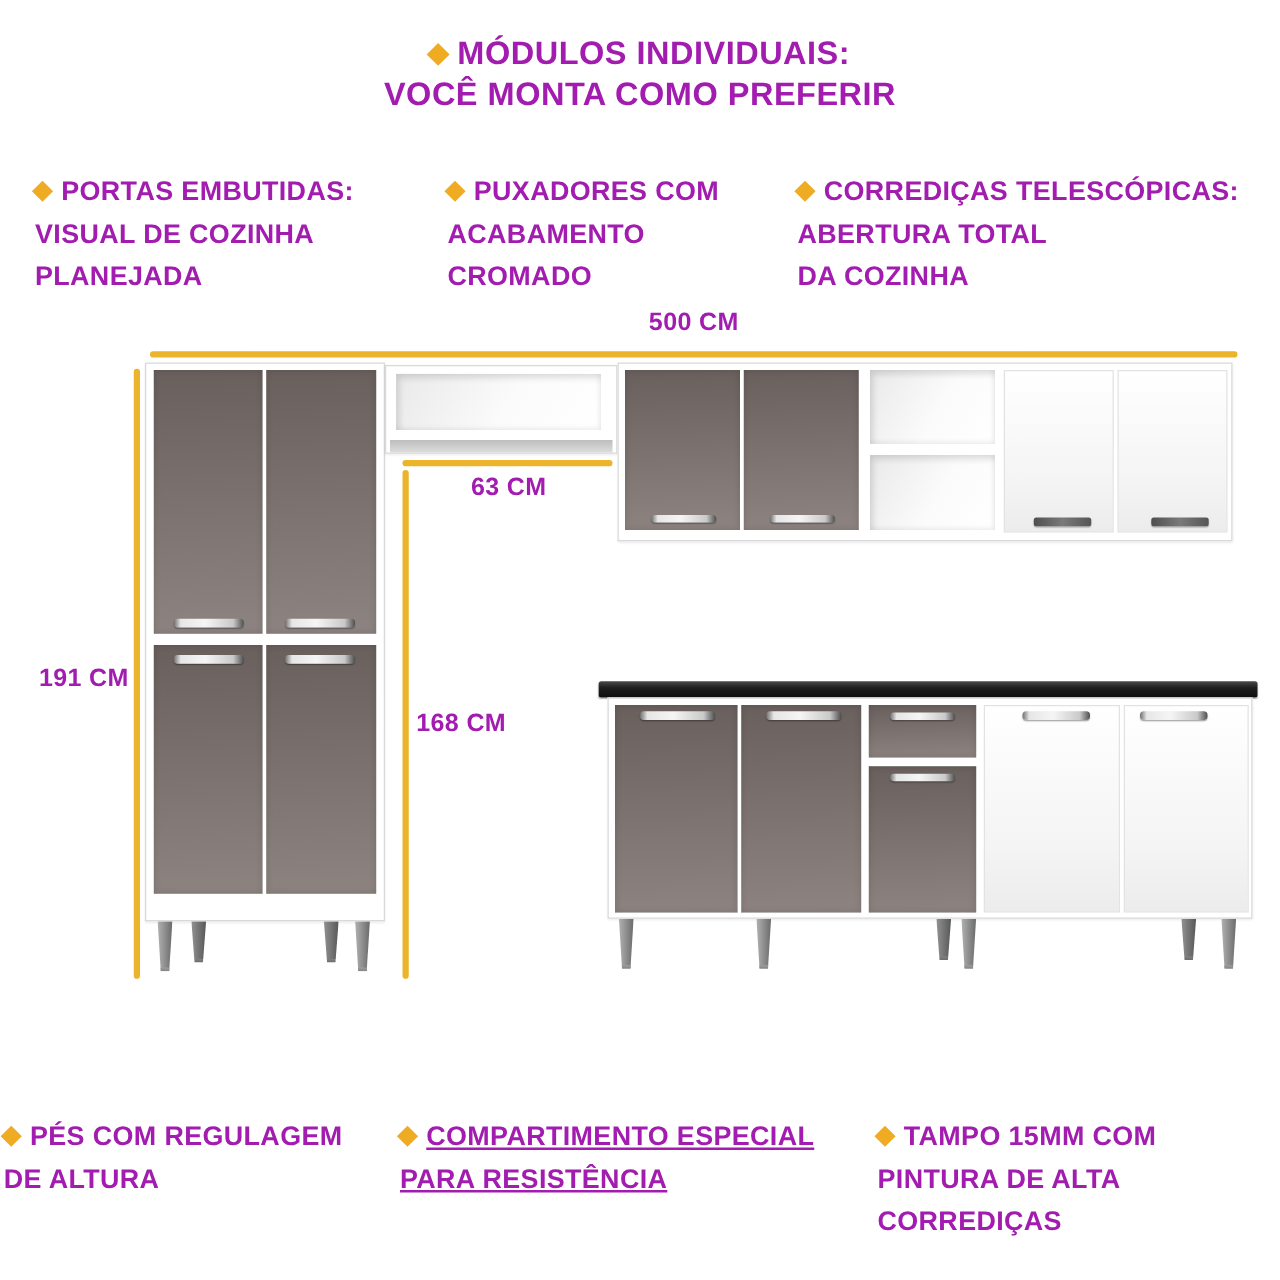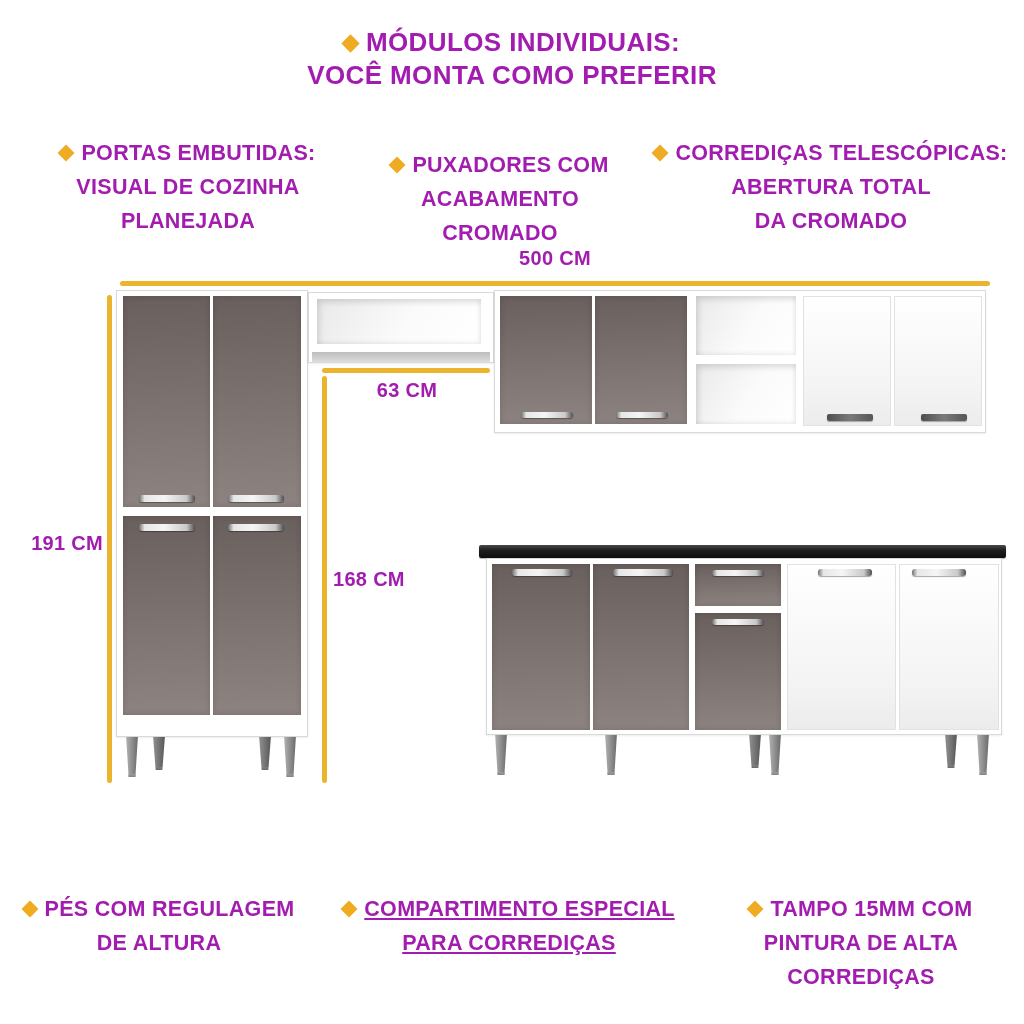--- a/index.html
+++ b/index.html
@@ -6,27 +6,27 @@
   html,body { background:#ffffff; }
   .canvas {
     position:relative; width:1024px; height:1024px; margin:0 auto;
     background:#ffffff; overflow:hidden;
     font-family:"Liberation Sans", sans-serif;
     color:#a21caf; font-weight:700;
   }
   
   .title { position:absolute; left:0; top:26px; width:1024px; text-align:center;
            font-size:26px; line-height:33px; letter-spacing:.4px; }
-  .feat  { position:absolute; text-align:center; font-size:21.5px; line-height:34px; letter-spacing:.3px; }
+  .feat  { position:absolute; font-size:21.5px; line-height:34px; letter-spacing:.3px; }
   .dia   { display:inline-block; width:13px; height:13px; background:#EFAB21;
            transform:rotate(45deg) ; margin:0 9px 1px 0; vertical-align:baseline; }
   .dia.small { width:12px; height:12px; }
   
   .f-t1 { left:28px;  top:136px; width:320px; }
-  .f-t2 { left:358px; top:148px; width:284px; }
+  .f-t2 { left:358px; top:136px; width:284px; }
   .f-t3 { left:638px; top:136px; width:386px; }
   
   .f-b1 { left:3px;   top:892px; width:312px; }
   .f-b2 { left:320px; top:892px; width:378px;text-decoration:underline; }
   .f-b3 { left:702px; top:892px; width:318px; }
   
   .dim-line { position:absolute; background:#ECB32C; border-radius:3px; }
   .dim-label { position:absolute; font-size:20px; letter-spacing:.3px; }
   .lbl-301 { left:455px; top:247px; width:200px; text-align:center; }
   .lbl-63  { left:330px; top:379px; width:154px; text-align:center; }
@@ -75,21 +75,21 @@
     <div>PLANEJADA</div>
   </div>
   <div class="feat f-t2">
     <div><span class="dia small"></span><span>PUXADORES COM</span></div>
     <div>ACABAMENTO</div>
     <div>CROMADO</div>
   </div>
   <div class="feat f-t3">
     <div><span class="dia small"></span><span>CORREDIÇAS TELESCÓPICAS:</span></div>
     <div>ABERTURA TOTAL</div>
-    <div>DA CROMADO</div>
+    <div>DA COZINHA</div>
   </div>
 
   <div class="dim-label lbl-301">500 CM</div>
   <div class="dim-line" style="left:120px;top:281px;width:870px;height:5px;"></div>
   <div class="dim-line" style="left:107px;top:295px;width:5px;height:488px;"></div>
   <div class="dim-label lbl-191">191 CM</div>
   <div class="dim-line" style="left:322px;top:368px;width:168px;height:5px;"></div>
   <div class="dim-label lbl-63">63 CM</div>
   <div class="dim-line" style="left:322px;top:376px;width:5px;height:407px;"></div>
   <div class="dim-label lbl-168">168 CM</div>
@@ -164,21 +164,21 @@
   <div class="leg" style="left:976px;top:735px;">
       <div class="foot"></div>
     </div>
 
   <div class="feat f-b1">
     <div><span class="dia small"></span><span>PÉS COM REGULAGEM</span></div>
     <div>DE ALTURA</div>
   </div>
   <div class="feat f-b2">
     <div><span class="dia small"></span><span>COMPARTIMENTO ESPECIAL</span></div>
-    <div>PARA CORREDIÇAS</div>
+    <div>PARA RESISTÊNCIA</div>
   </div>
   <div class="feat f-b3">
     <div><span class="dia small"></span><span>TAMPO 15MM COM</span></div>
     <div>PINTURA DE ALTA</div>
     <div>CORREDIÇAS</div>
   </div>
 
 </div>
 
 </body></html>

